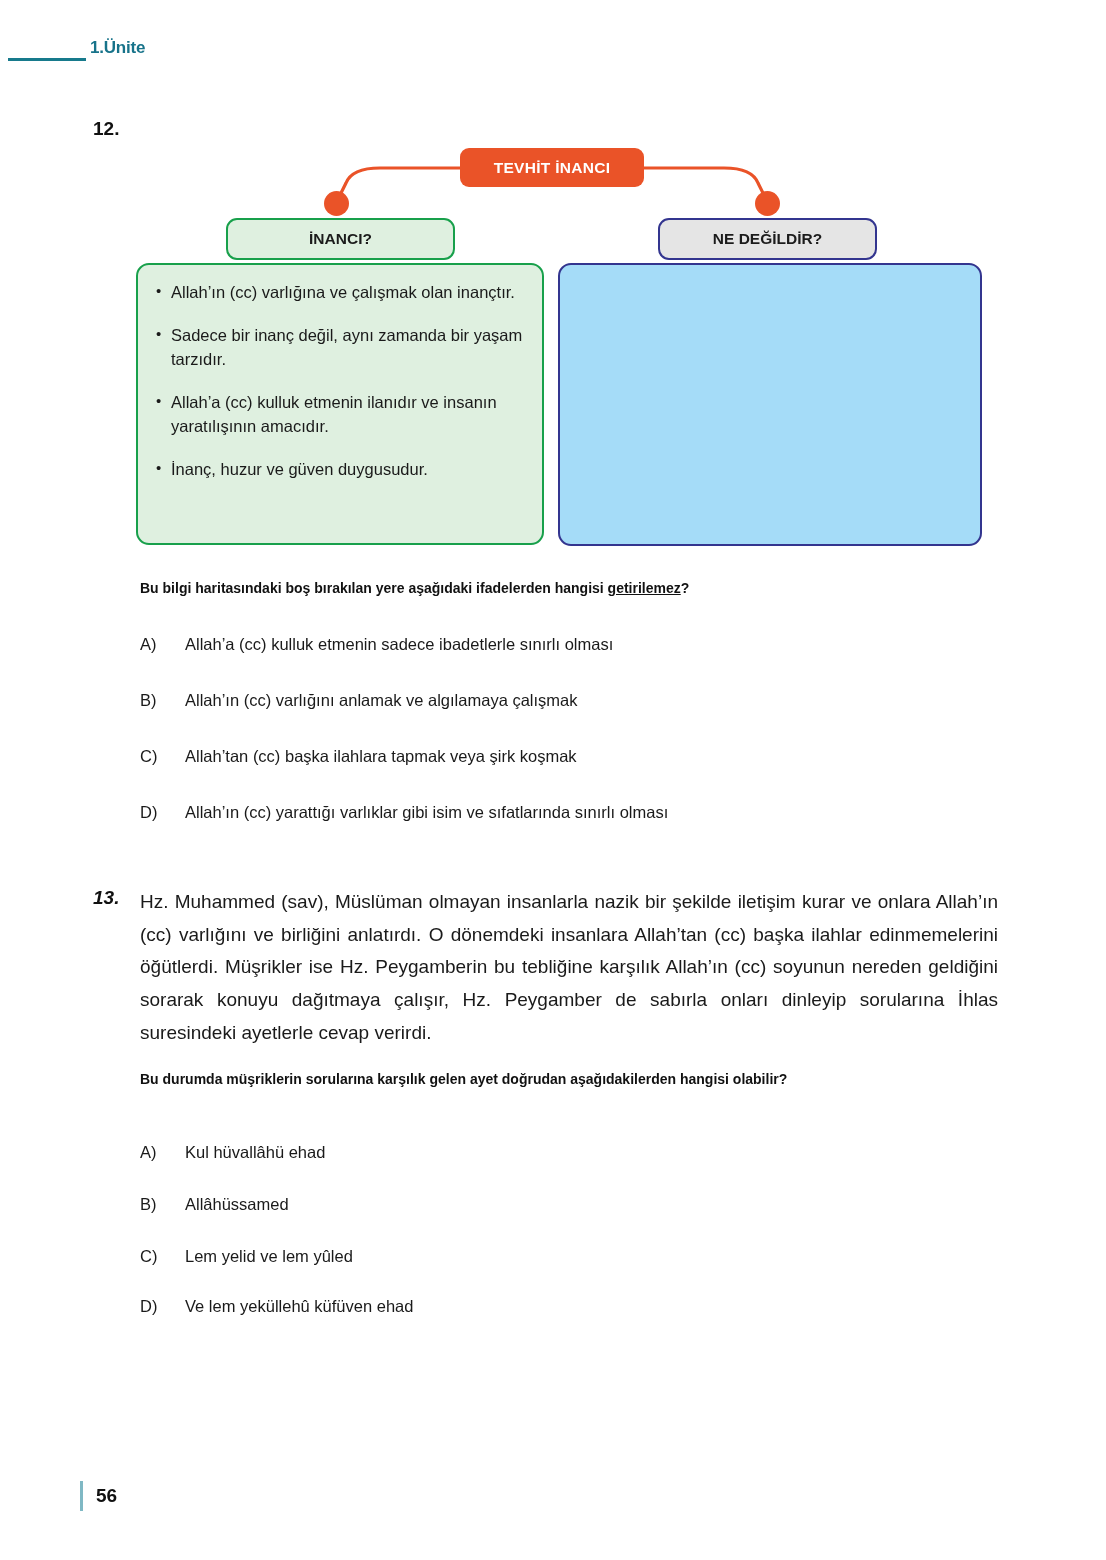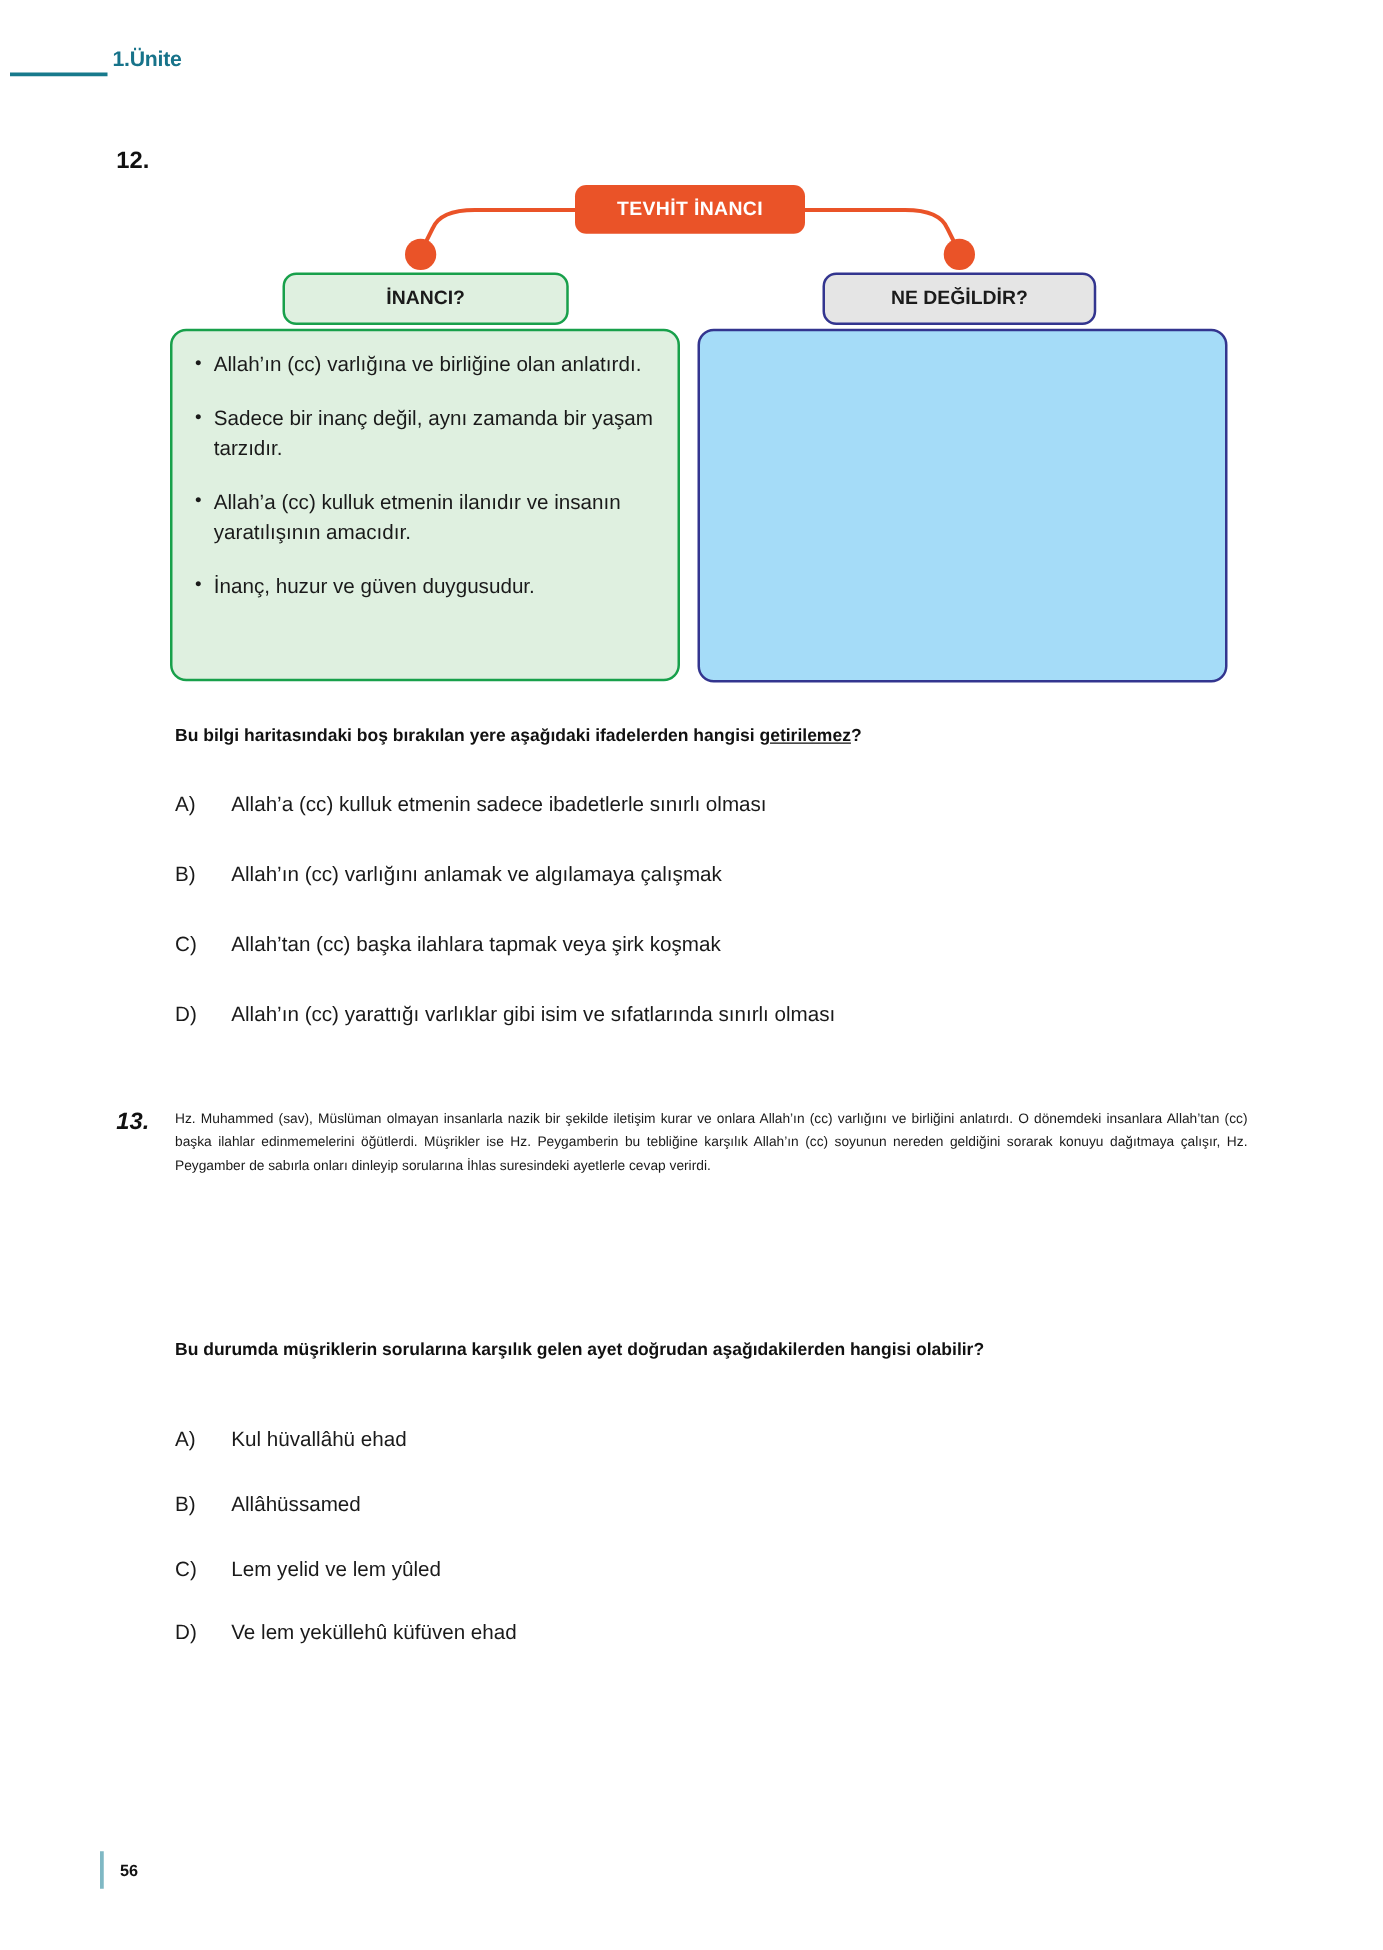--- a/index.html
+++ b/index.html
@@ -218,21 +218,21 @@
     font-size: 19px;
     font-weight: 700;
     color: #111;
     font-style: italic;
   }
   .para13 {
     position: absolute;
     left: 140px;
     top: 886px;
     width: 858px;
-    font-size: 11px;
+    font-size: 19px;
     line-height: 1.72;
     text-align: justify;
     color: #1a1a1a;
   }
 
   
   .footer {
     position: absolute;
     left: 80px;
     top: 1478px;
@@ -240,21 +240,21 @@
     display: flex;
     align-items: center;
   }
   .footer-rule {
     width: 3px;
     height: 30px;
     background: #7fb8c4;
     margin-right: 13px;
   }
   .footer-page {
-    font-size: 13px;
+    font-size: 19px;
     font-weight: 700;
     color: #111;
   }
 </style>
 </head>
 <body>
 
 <div class="page-header">
   <div class="header-rule"></div>
   <div class="header-unit">1.Ünite</div>
@@ -280,21 +280,21 @@
     <div class="branch-head green">
       <span>İNANCI?</span>
     </div>
 
     <div class="branch-head blue">
       <span>NE DEĞİLDİR?</span>
     </div>
 
     <div class="branch-body green">
       <ul class="bullet-list">
-        <li>Allah’ın (cc) varlığına ve birliğine olan anlatırdı.</li>
+        <li>Allah’ın (cc) varlığına ve çalışmak olan inançtır.</li>
         <li>Sadece bir inanç değil, aynı zamanda bir yaşam tarzıdır.</li>
         <li>Allah’a (cc) kulluk etmenin ilanıdır ve insanın yaratılışının amacıdır.</li>
         <li>İnanç, huzur ve güven duygusudur.</li>
       </ul>
     </div>
 
     <div class="branch-body blue"></div>
   </div>
 </div>
 

